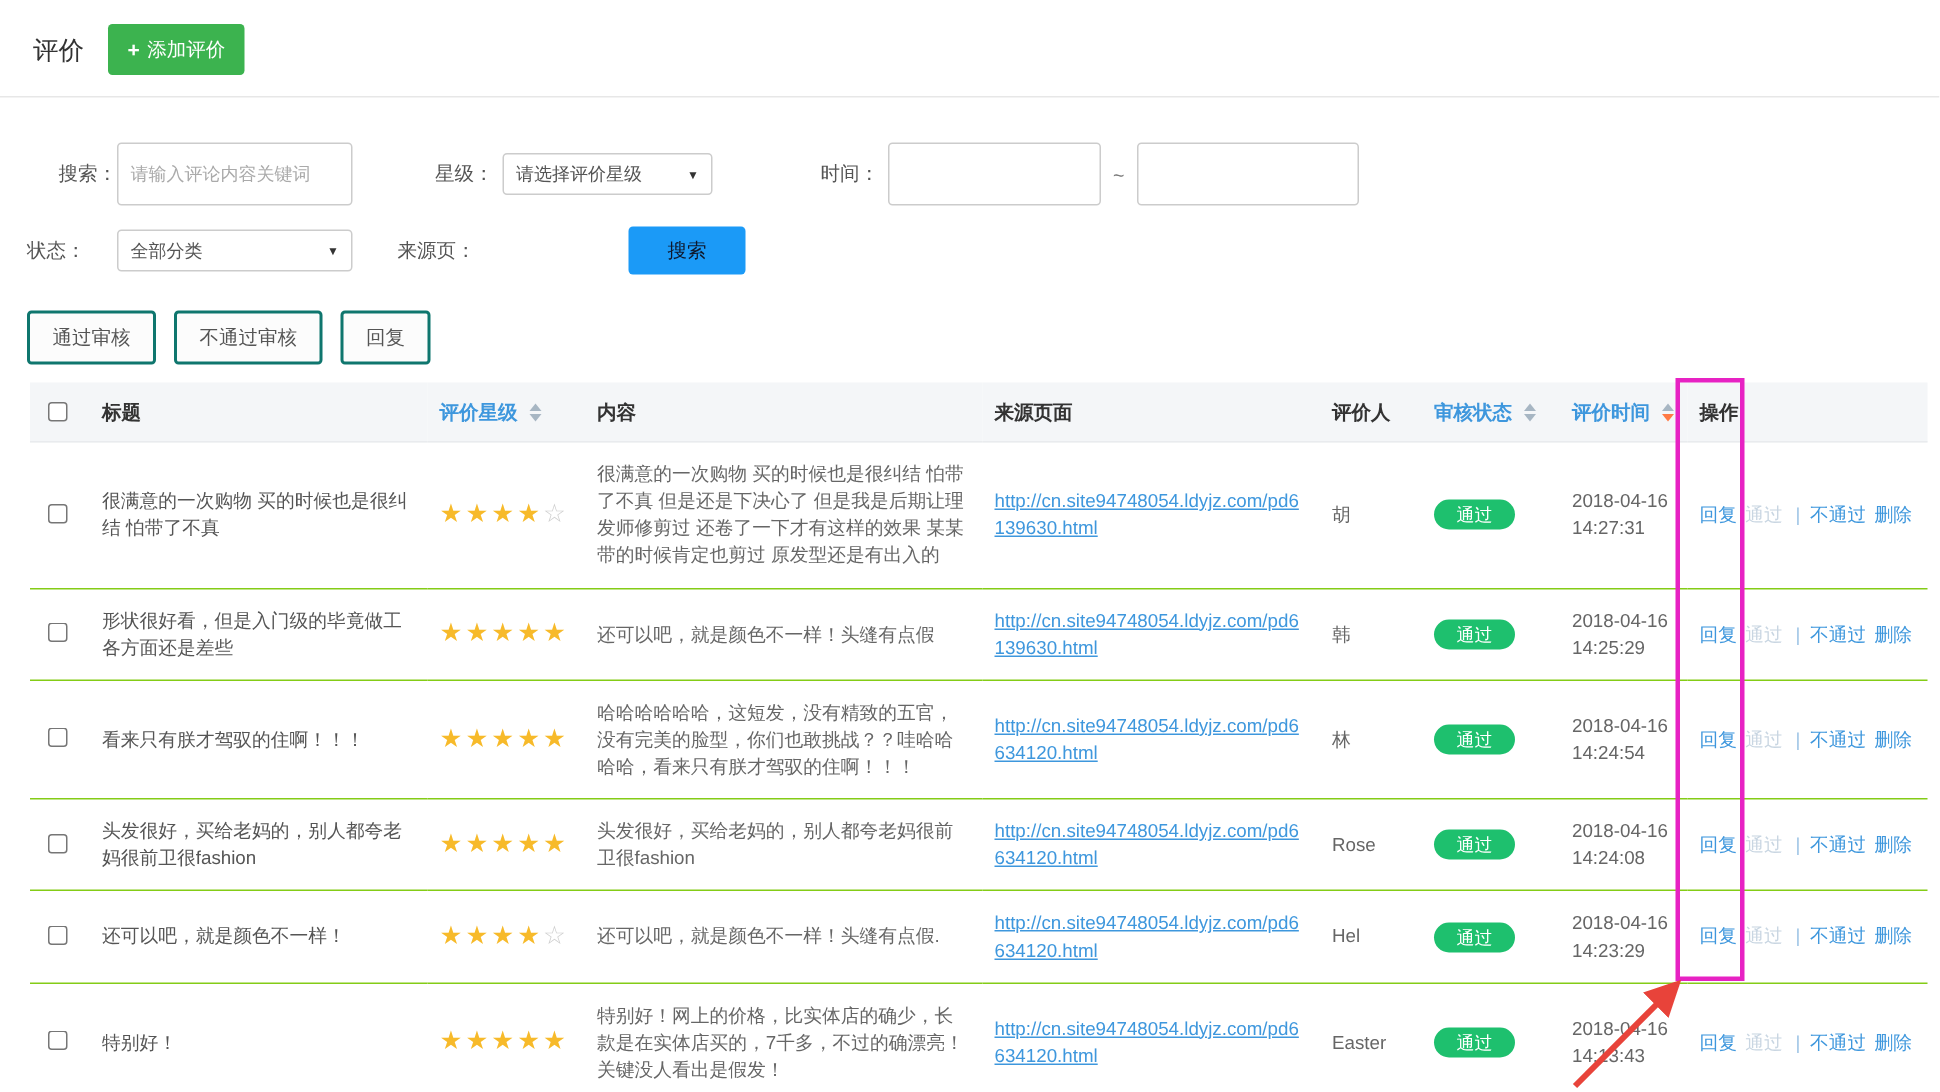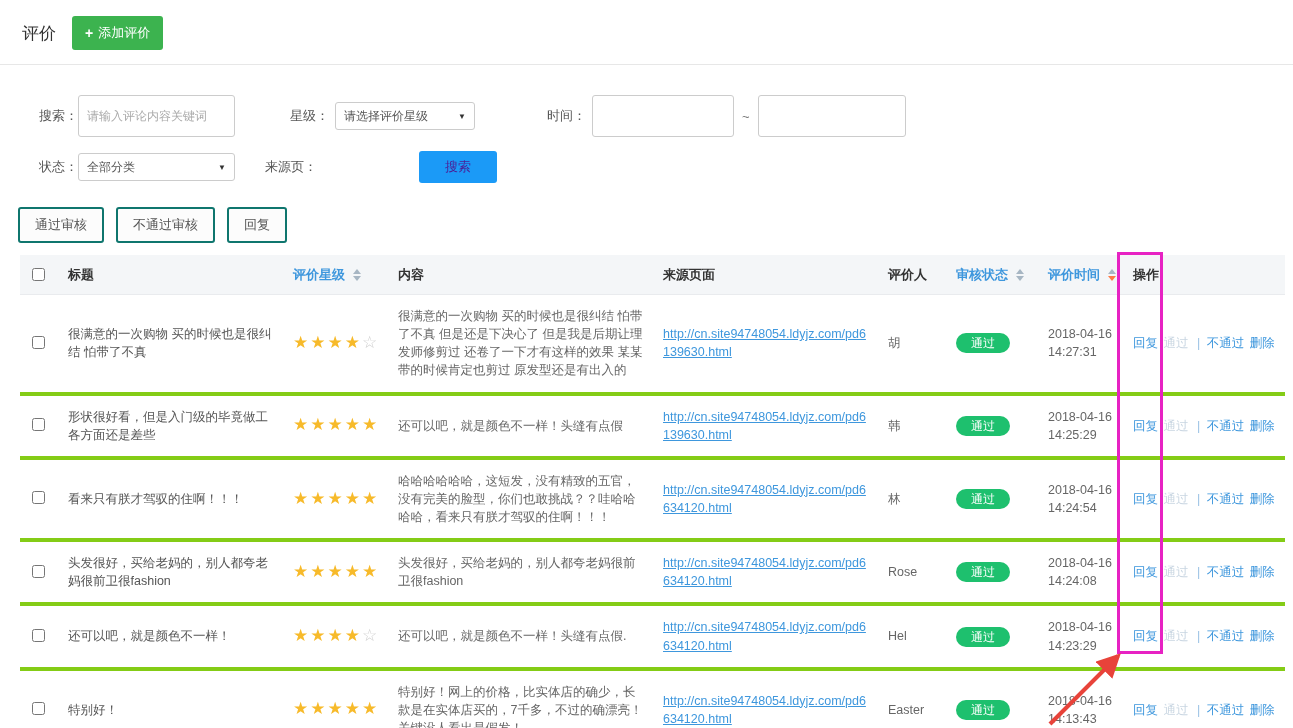--- a/index.html
+++ b/index.html
@@ -21,37 +21,37 @@
   .filter-row{display:flex;align-items:center;margin-bottom:14px;}
   .flabel{color:#555;font-size:13px;white-space:nowrap;}
   .inp{height:42px;border:1px solid #ccc;border-radius:3px;padding:0 8px;font-size:12px;color:#555;
        font-family:inherit;box-sizing:border-box;background:#fff;}
   .inp::placeholder{color:#aaa;}
   .selbox{height:28px;border:1px solid #ccc;border-radius:3px;display:inline-flex;align-items:center;
           justify-content:space-between;padding:0 8px;font-size:12px;color:#555;background:#fff;
           box-sizing:border-box;cursor:pointer;}
   .selbox .caret-dn{font-size:8px;color:#333;margin-left:8px;}
   .tilde{margin:0 8px;color:#777;}
-  .btn-search{background:var(--search-blue);color:#4c1d95;border:none;border-radius:3px;
+  .btn-search{background:var(--search-blue);color:#0f172a;border:none;border-radius:3px;
               padding:7px 26px;font-size:13px;cursor:pointer;}
   
   .bulkbar{padding:6px 0 12px 18px;display:flex;gap:12px;}
   .btn-bulk{background:#fcfcfc;border:2px solid #0f766e;border-radius:3px;color:#555;
             padding:7px 15px;font-size:13px;cursor:pointer;}
   
   table{border-collapse:collapse;table-layout:fixed;width:1265px;margin-left:20px;}
   thead th{background:#f4f6f8;text-align:left;font-size:13px;font-weight:bold;color:#333;
            padding:10px 8px;white-space:nowrap;}
   th.sortable{color:var(--link-blue);cursor:pointer;margin-left:16px;}
   .sort{display:inline-flex;flex-direction:column;gap:2px;margin-left:4px;vertical-align:middle;}
   .sort i{display:block;width:0;height:0;border-left:4px solid transparent;border-right:4px solid transparent;}
   .sort .up{border-bottom:5px solid #a7b6c3;}
   .sort .down{border-top:5px solid #a7b6c3;}
   .sort .down.active{border-top-color:var(--sort-orange);}
-  tbody td{border-bottom:4px solid #84cc16;padding:12px 8px;vertical-align:middle;
+  tbody td{border-bottom:1px solid #84cc16;padding:12px 8px;vertical-align:middle;
            font-size:12.5px;color:#666;line-height:1.45;}
   tbody tr:first-child td{border-top:1px solid #e9ebee;}
   .cell-title{color:#555;}
   .stars{letter-spacing:2px;white-space:nowrap;}
   .star{font-size:17px;}
   .star.filled{color:var(--star-gold);}
   .star.empty{color:#cfcfcf;}
   a.link{color:var(--link-blue);text-decoration:none;cursor:pointer;}
   .col-source a{word-break:break-all;text-decoration:underline;}
   .pill{display:inline-block;background:var(--status-green);color:#fff;font-size:12px;
@@ -89,21 +89,21 @@
     <div class="selbox" style="width:140px;margin-left:6px">
       <span>请选择评价星级</span>
       <span class="caret-dn">▼</span>
     </div>
     <span class="flabel" style="margin-left:72px">时间：</span>
     <input class="inp" style="width: 142px; margin-left: 6px;">
     <span class="tilde">~</span>
     <input class="inp" style="width: 148px;">
   </div>
   <div class="filter-row" style="margin-bottom:0">
-    <span class="flabel" style="width:60px;text-align:right">状态：</span>
+    <span class="flabel" style="width:60px;text-align:left">状态：</span>
     <div class="selbox" style="width:157px">
       <span>全部分类</span>
       <span class="caret-dn">▼</span>
     </div>
     <span class="flabel" style="margin-left:30px">来源页：</span>
     <button class="btn-search" style="margin-left:102px">搜索</button>
   </div>
 </div>
 
 <div class="bulkbar">

